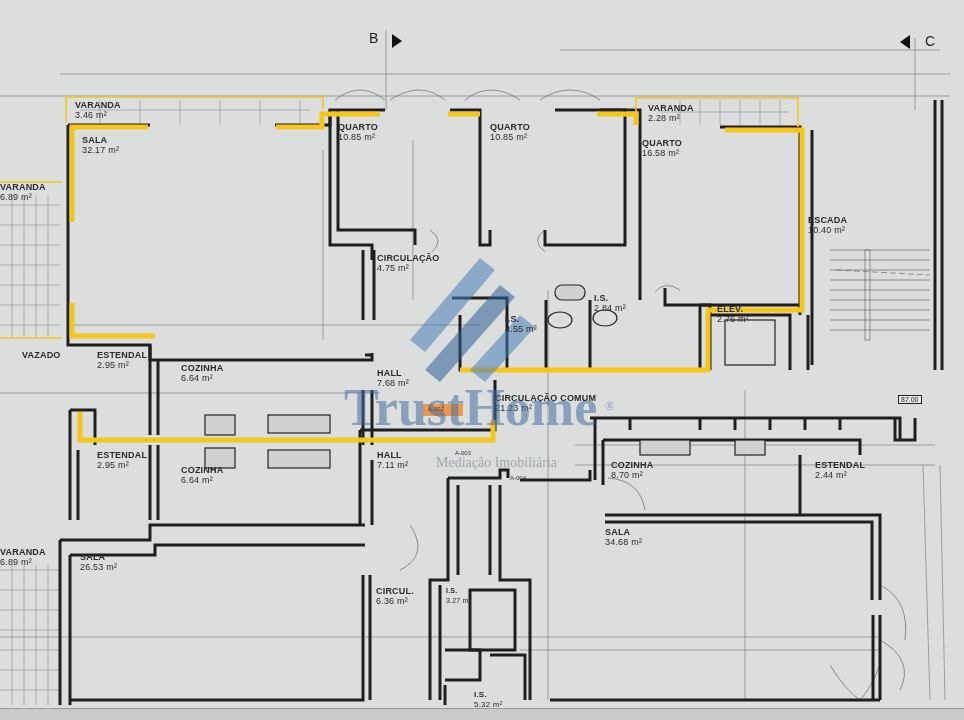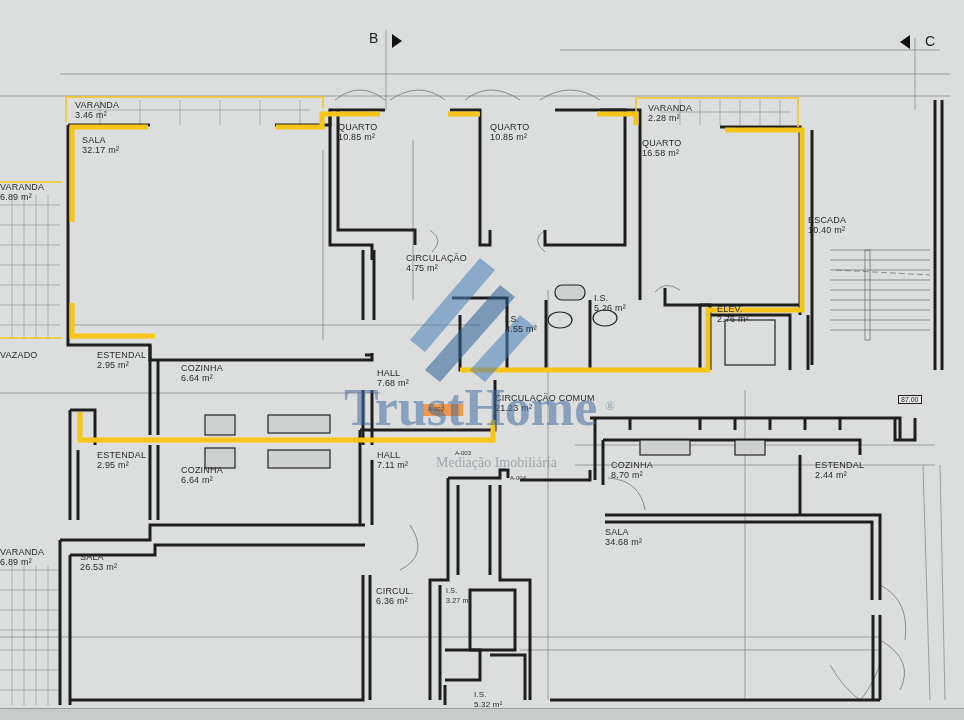--- a/index.html
+++ b/index.html
@@ -1,19 +1,19 @@
 <!DOCTYPE html>
 <html><head>
 <meta charset="utf-8">
 <style>
   html, body { margin:0; padding:0; }
   body { width:964px; height:720px; overflow:hidden; background:#dcdedd; font-family:"Liberation Sans", sans-serif; }
   #plan { position:absolute; left:0; top:0; width:964px; height:720px; }
   .lbl { position:absolute; font-family:"Liberation Sans", sans-serif; font-size:9px; line-height:10px; color:#2a2a2a; letter-spacing:0.2px; white-space:nowrap; }
-  .lbl .nm { display:block; font-weight:normal; }
+  .lbl .nm { display:block; font-weight:bold; }
   .lbl .ar { display:block; }
   .dim { position:absolute; font-size:4px; color:#333; font-family:"Liberation Sans", sans-serif; }
   .axis { position:absolute; font-family:"Liberation Sans", sans-serif; font-size:14px; color:#222; }
   .elev { position:absolute; left:898px; top:395px; font-size:7px; border:1px solid #222; padding:0 2px; background:#e8e8e6; color:#222; font-family:"Liberation Sans", sans-serif; }
   .wm-text { position:absolute; font-family:Liberation Serif, serif; color:rgba(70,110,160,0.55); }
   .bottom-band { position:absolute; left:0; top:708px; width:964px; height:12px; background:#c9cbca; border-top:1px solid #999; }
   .orange { position:absolute; left:423px; top:404px; width:40px; height:12px; background:rgba(240,140,50,0.85); }
 </style>
 </head>
 <body>
@@ -219,37 +219,37 @@
     <span class="ar">16.58 m²</span>
   </div>
 <div class="lbl" style="left:0px;top:182px;">
     <span class="nm">VARANDA</span>
     <span class="ar">6.89 m²</span>
   </div>
 <div class="lbl" style="left:808px;top:215px;">
     <span class="nm">ESCADA</span>
     <span class="ar">10.40 m²</span>
   </div>
-<div class="lbl" style="left:377px;top:253px;padding-left:29px;">
+<div class="lbl" style="left:377px;top:253px;">
     <span class="nm">CIRCULAÇÃO</span>
     <span class="ar">4.75 m²</span>
   </div>
 <div class="lbl" style="left:505px;top:314px;">
     <span class="nm">I.S.</span>
     <span class="ar">4.55 m²</span>
   </div>
 <div class="lbl" style="left:594px;top:293px;">
     <span class="nm">I.S.</span>
-    <span class="ar">5.26 m²</span>
+    <span class="ar">2.84 m²</span>
   </div>
 <div class="lbl" style="left:717px;top:304px;">
     <span class="nm">ELEV.</span>
     <span class="ar">2.76 m²</span>
   </div>
-<div class="lbl" style="left:0px;top:350px;">
+<div class="lbl" style="left:0px;top:350px;padding-left:22px;">
     <span class="nm">VAZADO</span>
     <span class="ar"></span>
   </div>
 <div class="lbl" style="left:97px;top:350px;">
     <span class="nm">ESTENDAL</span>
     <span class="ar">2.95 m²</span>
   </div>
 <div class="lbl" style="left:181px;top:363px;">
     <span class="nm">COZINHA</span>
     <span class="ar">6.64 m²</span>

